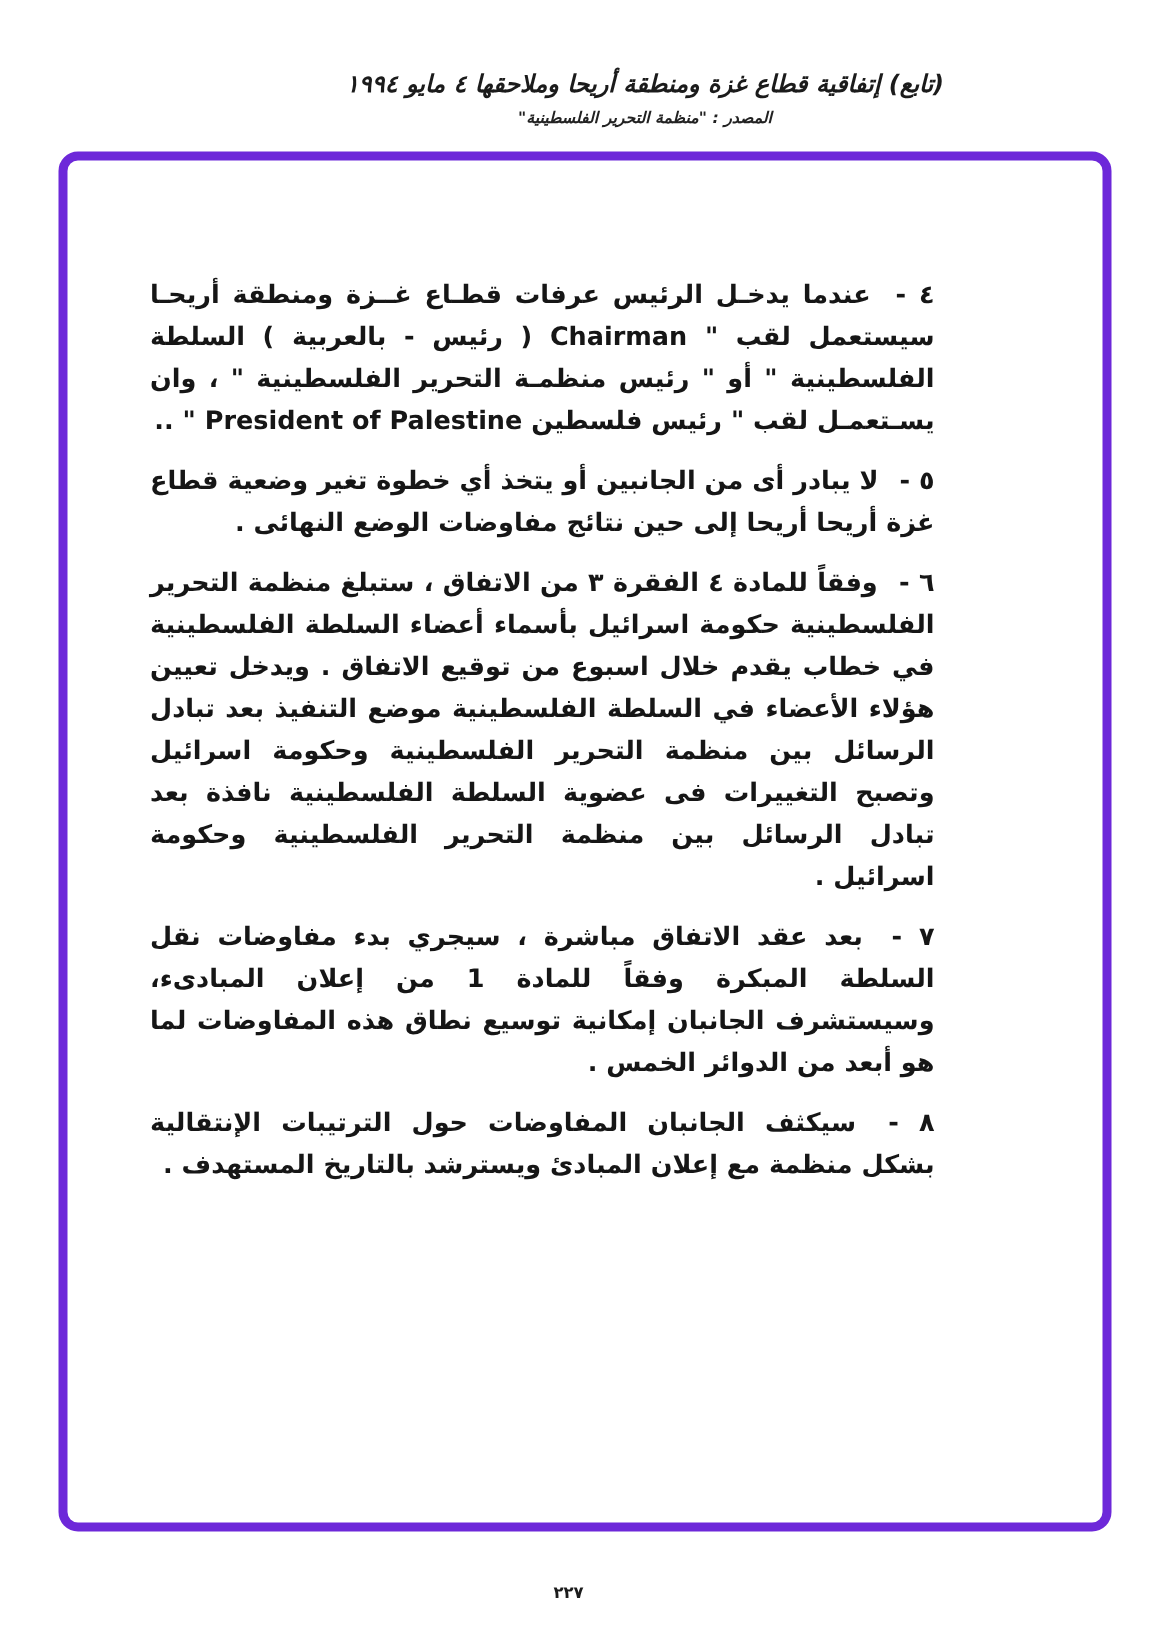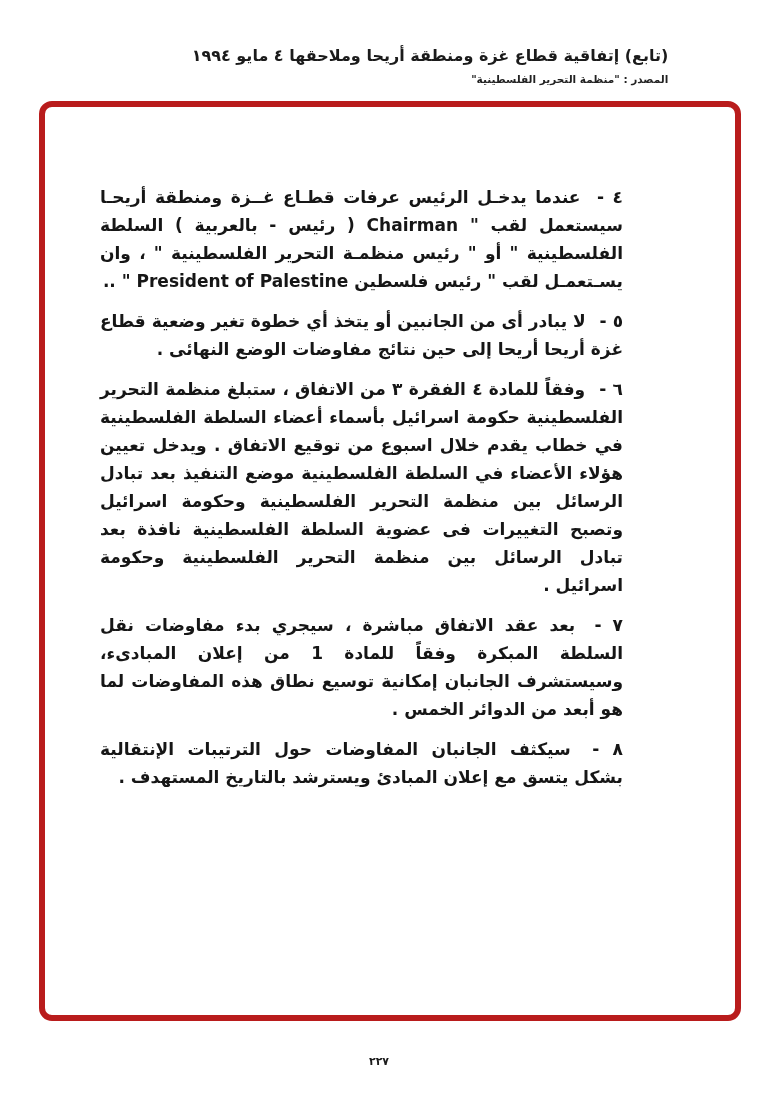--- a/index.html
+++ b/index.html
@@ -3,28 +3,28 @@
 <meta charset="utf-8">
 <style>
   html,body{margin:0;padding:0;}
   body{
     width:782px;height:1095px;position:relative;overflow:hidden;
     background:#ffffff;color:#1b1b1b;
     font-family:"DejaVu Sans",sans-serif;
   }
   .header{
     position:absolute;top:46px;left:430px;transform:translateX(-50%);
-    text-align:right;direction:rtl;white-space:nowrap;
+    text-align:center;direction:rtl;white-space:nowrap;font-style:italic;
   }
   .doc-title{font-size:16px;font-weight:bold;letter-spacing:.2px;}
   .doc-source{font-size:10.5px;font-weight:bold;margin-top:8px;color:#222;}
   .highlight-box{
     position:absolute;left:39px;top:101px;
     width:690px;height:908px;
-    border:6px solid #b91c1c;border-radius:13px;
+    border:6px solid #6d28d9;border-radius:13px;
     background:transparent;
   }
   .content{
     position:absolute;top:76px;right:112px;left:55px;
     direction:rtl;unicode-bidi:embed;
     text-align:justify;
     font-size:17px;font-weight:bold;line-height:28px;
     color:#161616;
   }
   .item{margin:0 0 12px 0;}
@@ -59,19 +59,19 @@
     <span class="itext">وفقاً للمادة ٤ الفقرة ٣ من الاتفاق ، ستبلغ منظمة التحرير الفلسطينية حكومة اسرائيل بأسماء أعضاء السلطة الفلسطينية في خطاب يقدم خلال اسبوع من توقيع الاتفاق . ويدخل تعيين هؤلاء الأعضاء في السلطة الفلسطينية موضع التنفيذ بعد تبادل الرسائل بين منظمة التحرير الفلسطينية وحكومة اسرائيل وتصبح التغييرات فى عضوية السلطة الفلسطينية نافذة بعد تبادل الرسائل بين منظمة التحرير الفلسطينية وحكومة اسرائيل .</span>
   </p>
 
   <p class="item">
     <span class="marker">٧ -</span>
     <span class="itext">بعد عقد الاتفاق مباشرة ، سيجري بدء مفاوضات نقل السلطة المبكرة وفقاً للمادة 1 من إعلان المبادىء، وسيستشرف الجانبان إمكانية توسيع نطاق هذه المفاوضات لما هو أبعد من الدوائر الخمس .</span>
   </p>
 
   <p class="item">
     <span class="marker">٨ -</span>
-    <span class="itext">سيكثف الجانبان المفاوضات حول الترتيبات الإنتقالية بشكل يتسق مع إعلان المبادئ ويسترشد بالتاريخ المستهدف .</span>
+    <span class="itext">سيكثف الجانبان المفاوضات حول الترتيبات الإنتقالية بشكل منظمة مع إعلان المبادئ ويسترشد بالتاريخ المستهدف .</span>
   </p>
 
 </div>
 </div>
 
 <div class="pagenum">٢٢٧</div>
 
 </body></html>

